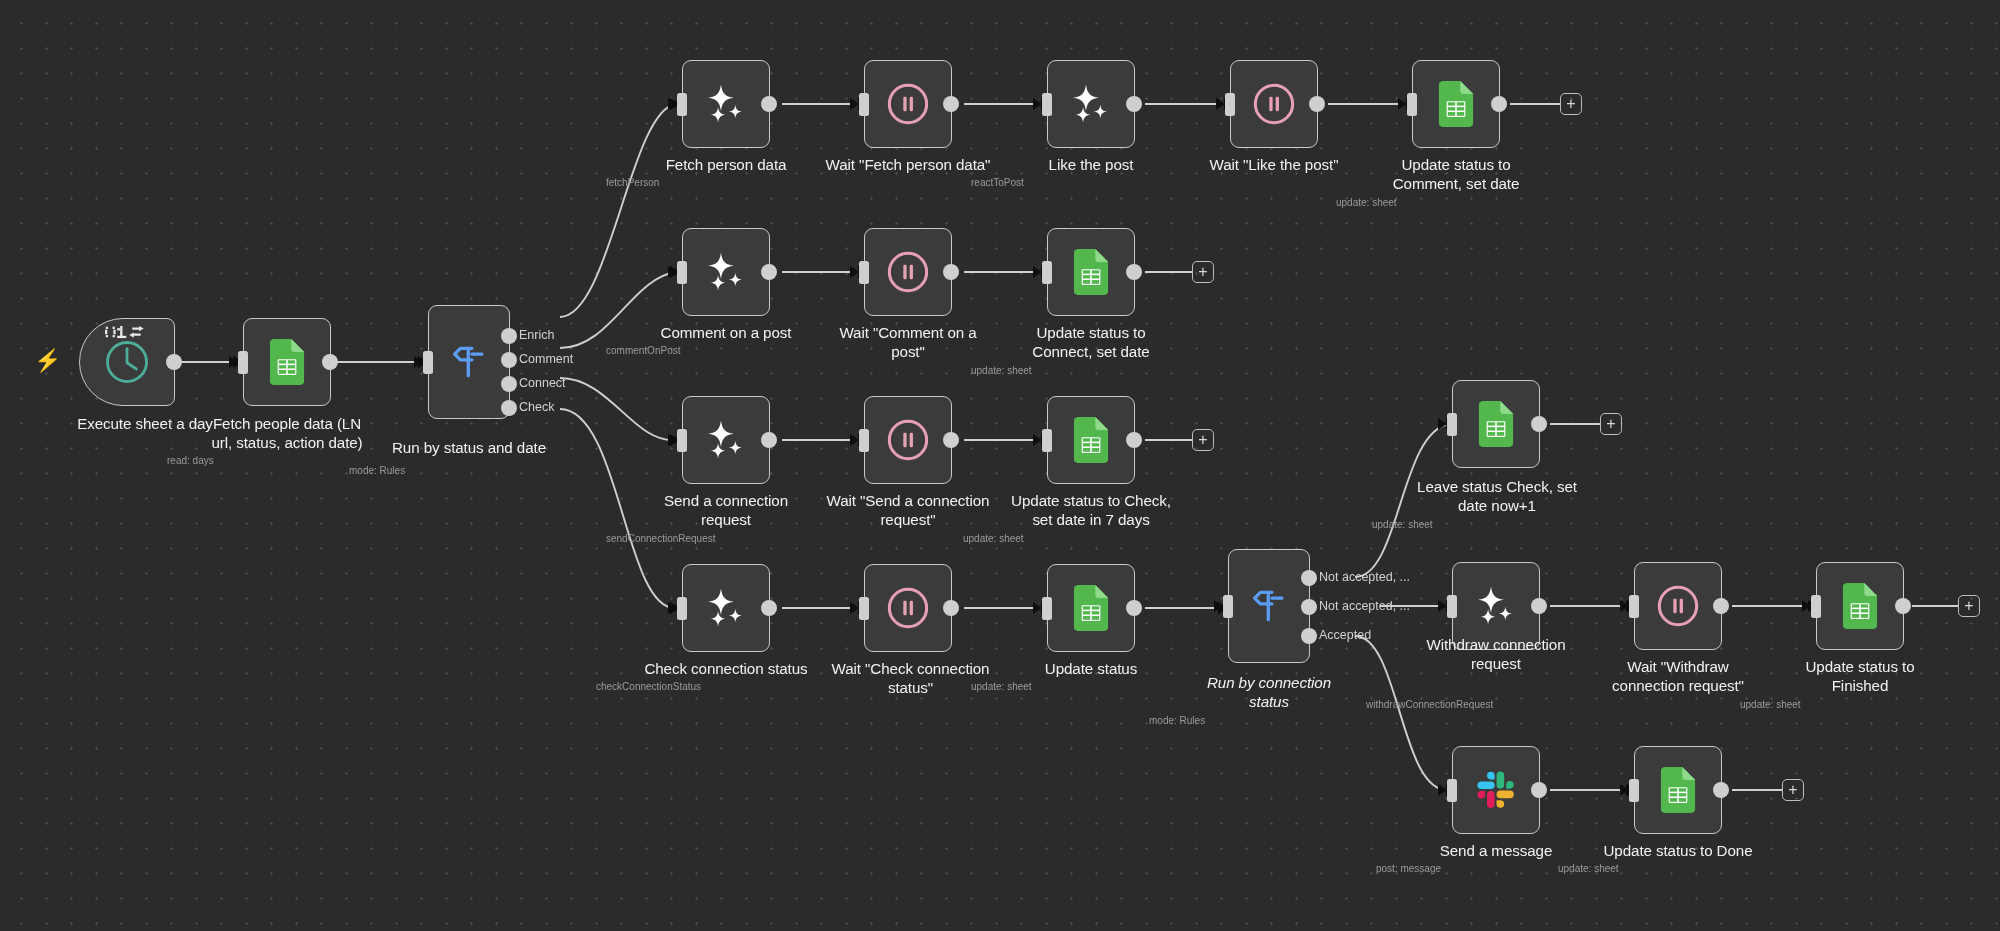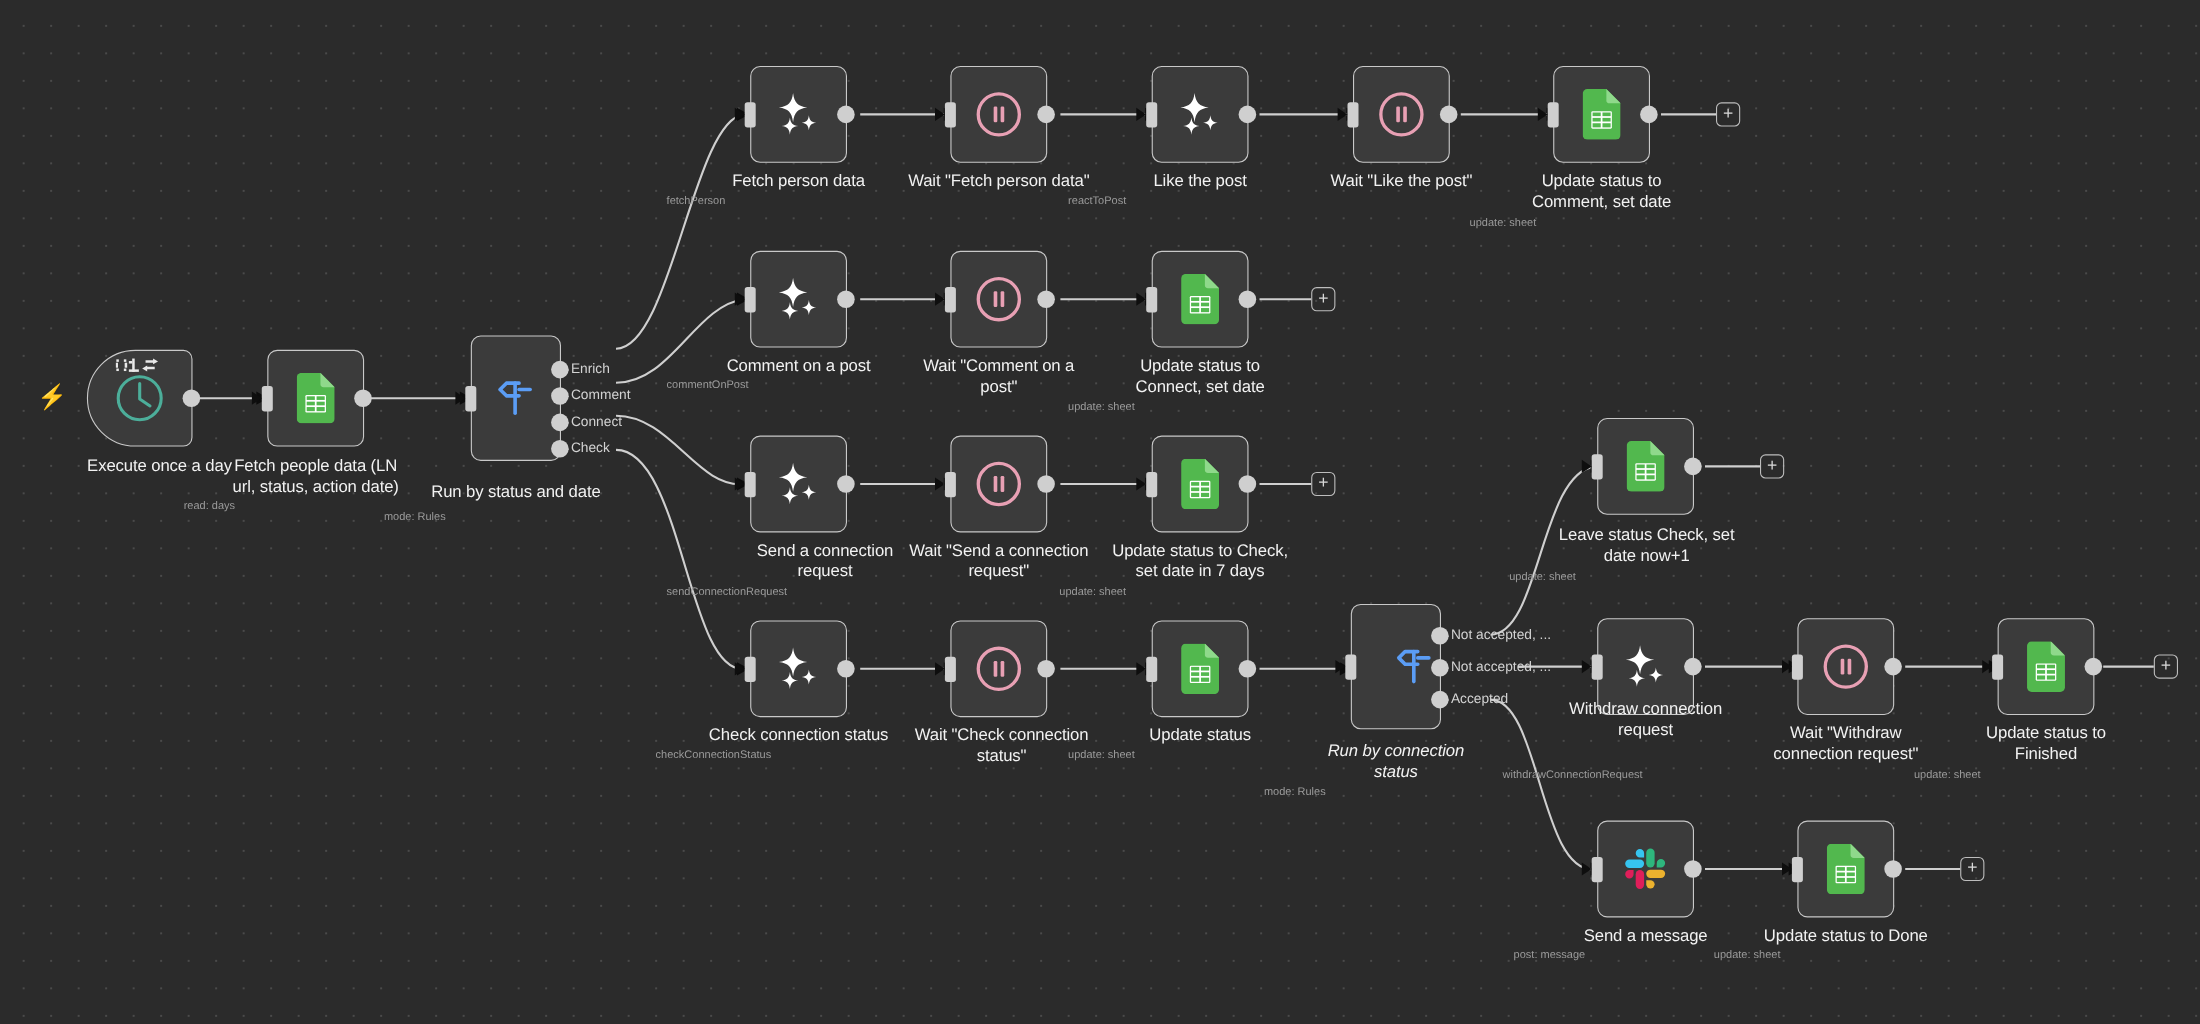--- a/index.html
+++ b/index.html
@@ -276,21 +276,21 @@
     <span class="trigger-badge">
       <svg width="44" height="14" viewBox="0 0 58 18">
           <use href="#sym-badge"></use>
         </svg>
     </span>
     <svg class="ico ico-clock" viewBox="0 0 64 64">
         <use href="#sym-clock"></use>
       </svg>
     <span class="port-out"></span>
   </div>
-  <div class="label" style="left:0px; top:414px; width:290px;">Execute once a day</div>
+  <div class="label" style="left:0px; top:414px; width:290px;">Execute sheet a day</div>
 
   <div class="node" style="left:243px; top:318px;">
     <span class="port-in"></span>
     <svg class="ico" viewBox="0 0 48 64">
         <use href="#sym-sheets"></use>
       </svg>
     <span class="port-out"></span>
   </div>
   <div class="label" style="left:167px; top:414px; width:240px;">Fetch people data (LN
 url, status, action date)</div>
@@ -399,21 +399,21 @@
   <div class="sublabel" style="left:971px; top:365px; width:240px;">update: sheet</div>
   <div class="plus" style="left:1192px; top:261px;">+</div>
 
   <div class="node" style="left:682px; top:396px;">
     <span class="port-in"></span>
     <svg class="ico" viewBox="0 0 64 64">
         <use href="#sym-sparkle"></use>
       </svg>
     <span class="port-out"></span>
   </div>
-  <div class="label" style="left:630px; top:491px; width:240px;">Send a connection
+  <div class="label" style="left:606px; top:491px; width:240px;">Send a connection
 request</div>
   <div class="sublabel" style="left:606px; top:533px; width:240px;">sendConnectionRequest</div>
 
   <div class="node" style="left:864px; top:396px;">
     <span class="port-in"></span>
     <svg class="ico" viewBox="0 0 64 64">
         <use href="#sym-pause"></use>
       </svg>
     <span class="port-out"></span>
   </div>
@@ -455,21 +455,21 @@
   <div class="node" style="left:1047px; top:564px;">
     <span class="port-in"></span>
     <svg class="ico" viewBox="0 0 48 64">
         <use href="#sym-sheets"></use>
       </svg>
     <span class="port-out"></span>
   </div>
   <div class="label" style="left:971px; top:659px; width:240px;">Update status</div>
   <div class="sublabel" style="left:971px; top:681px; width:240px;">update: sheet</div>
 
-  <div class="node switch1" style="left:1228px; top:549px;justify-content:flex-end;">
+  <div class="node switch1" style="left:1228px; top:549px;">
     <span class="port-in"></span>
     <svg class="ico" viewBox="0 0 64 64">
         <use href="#sym-switch"></use>
       </svg>
     <span class="port-out q1">
       <span class="port-label">Not accepted, ...</span>
     </span>
     <span class="port-out q2">
       <span class="port-label">Not accepted, ...</span>
     </span>

